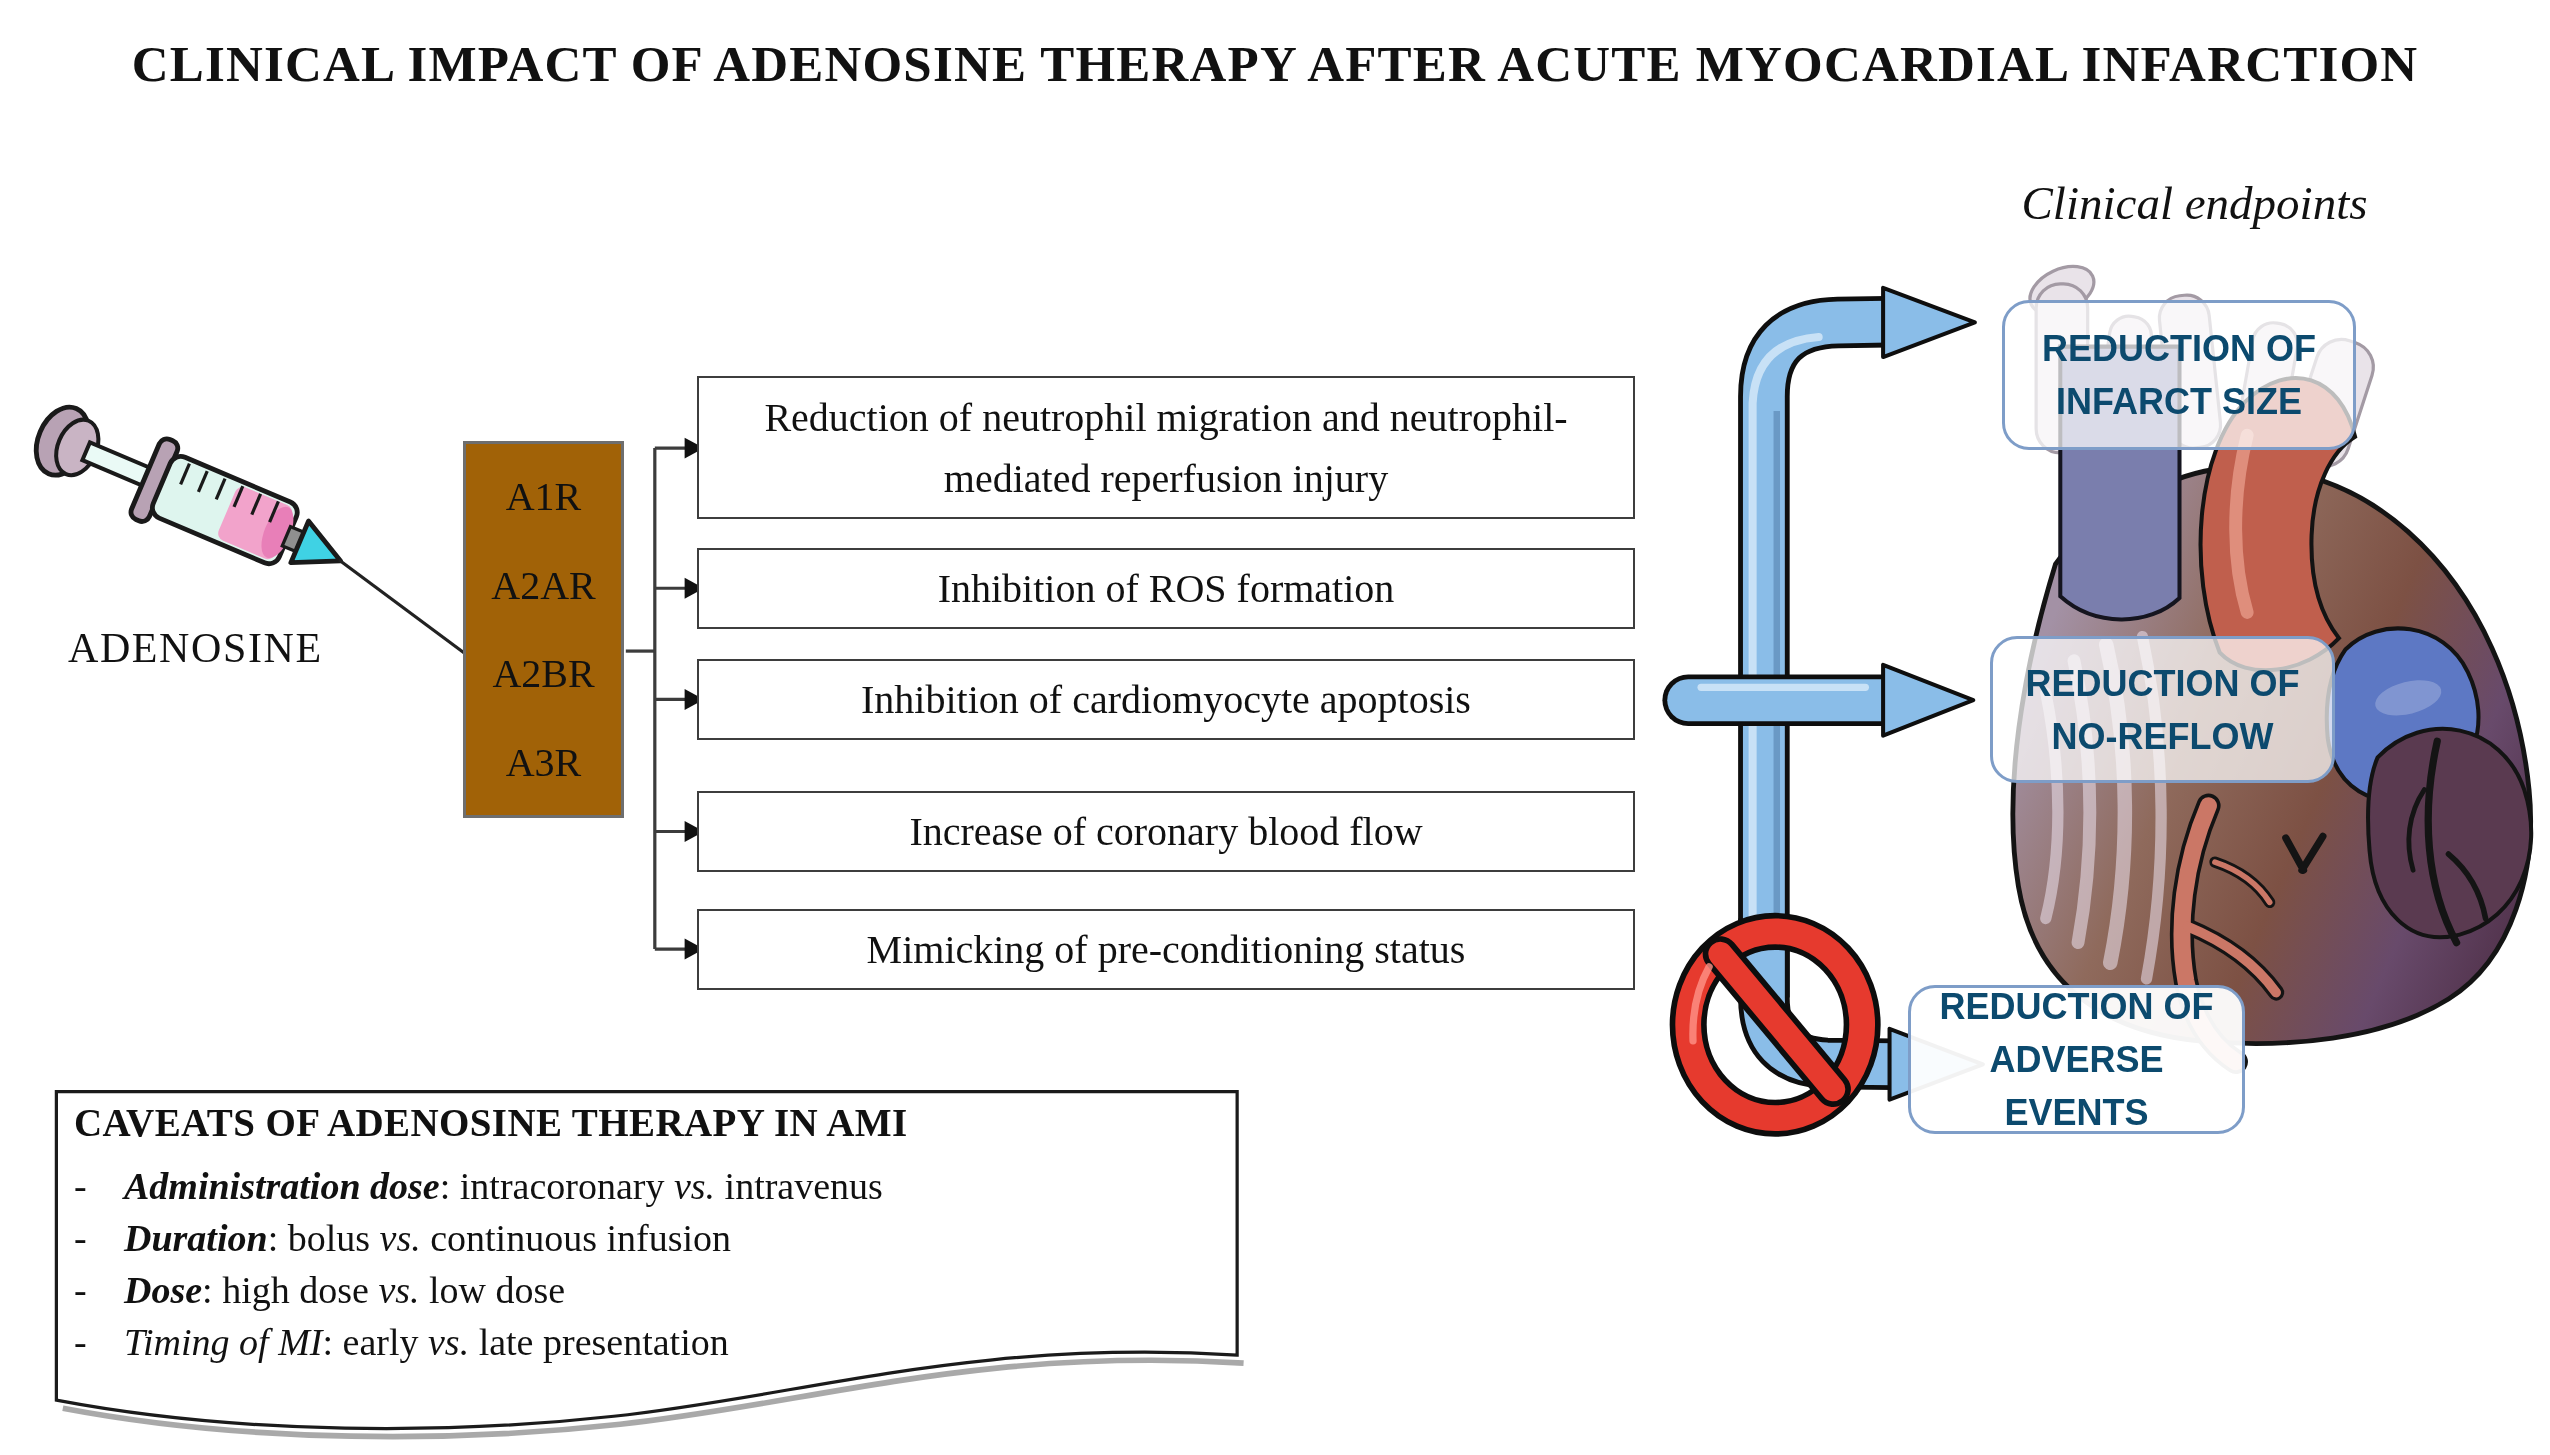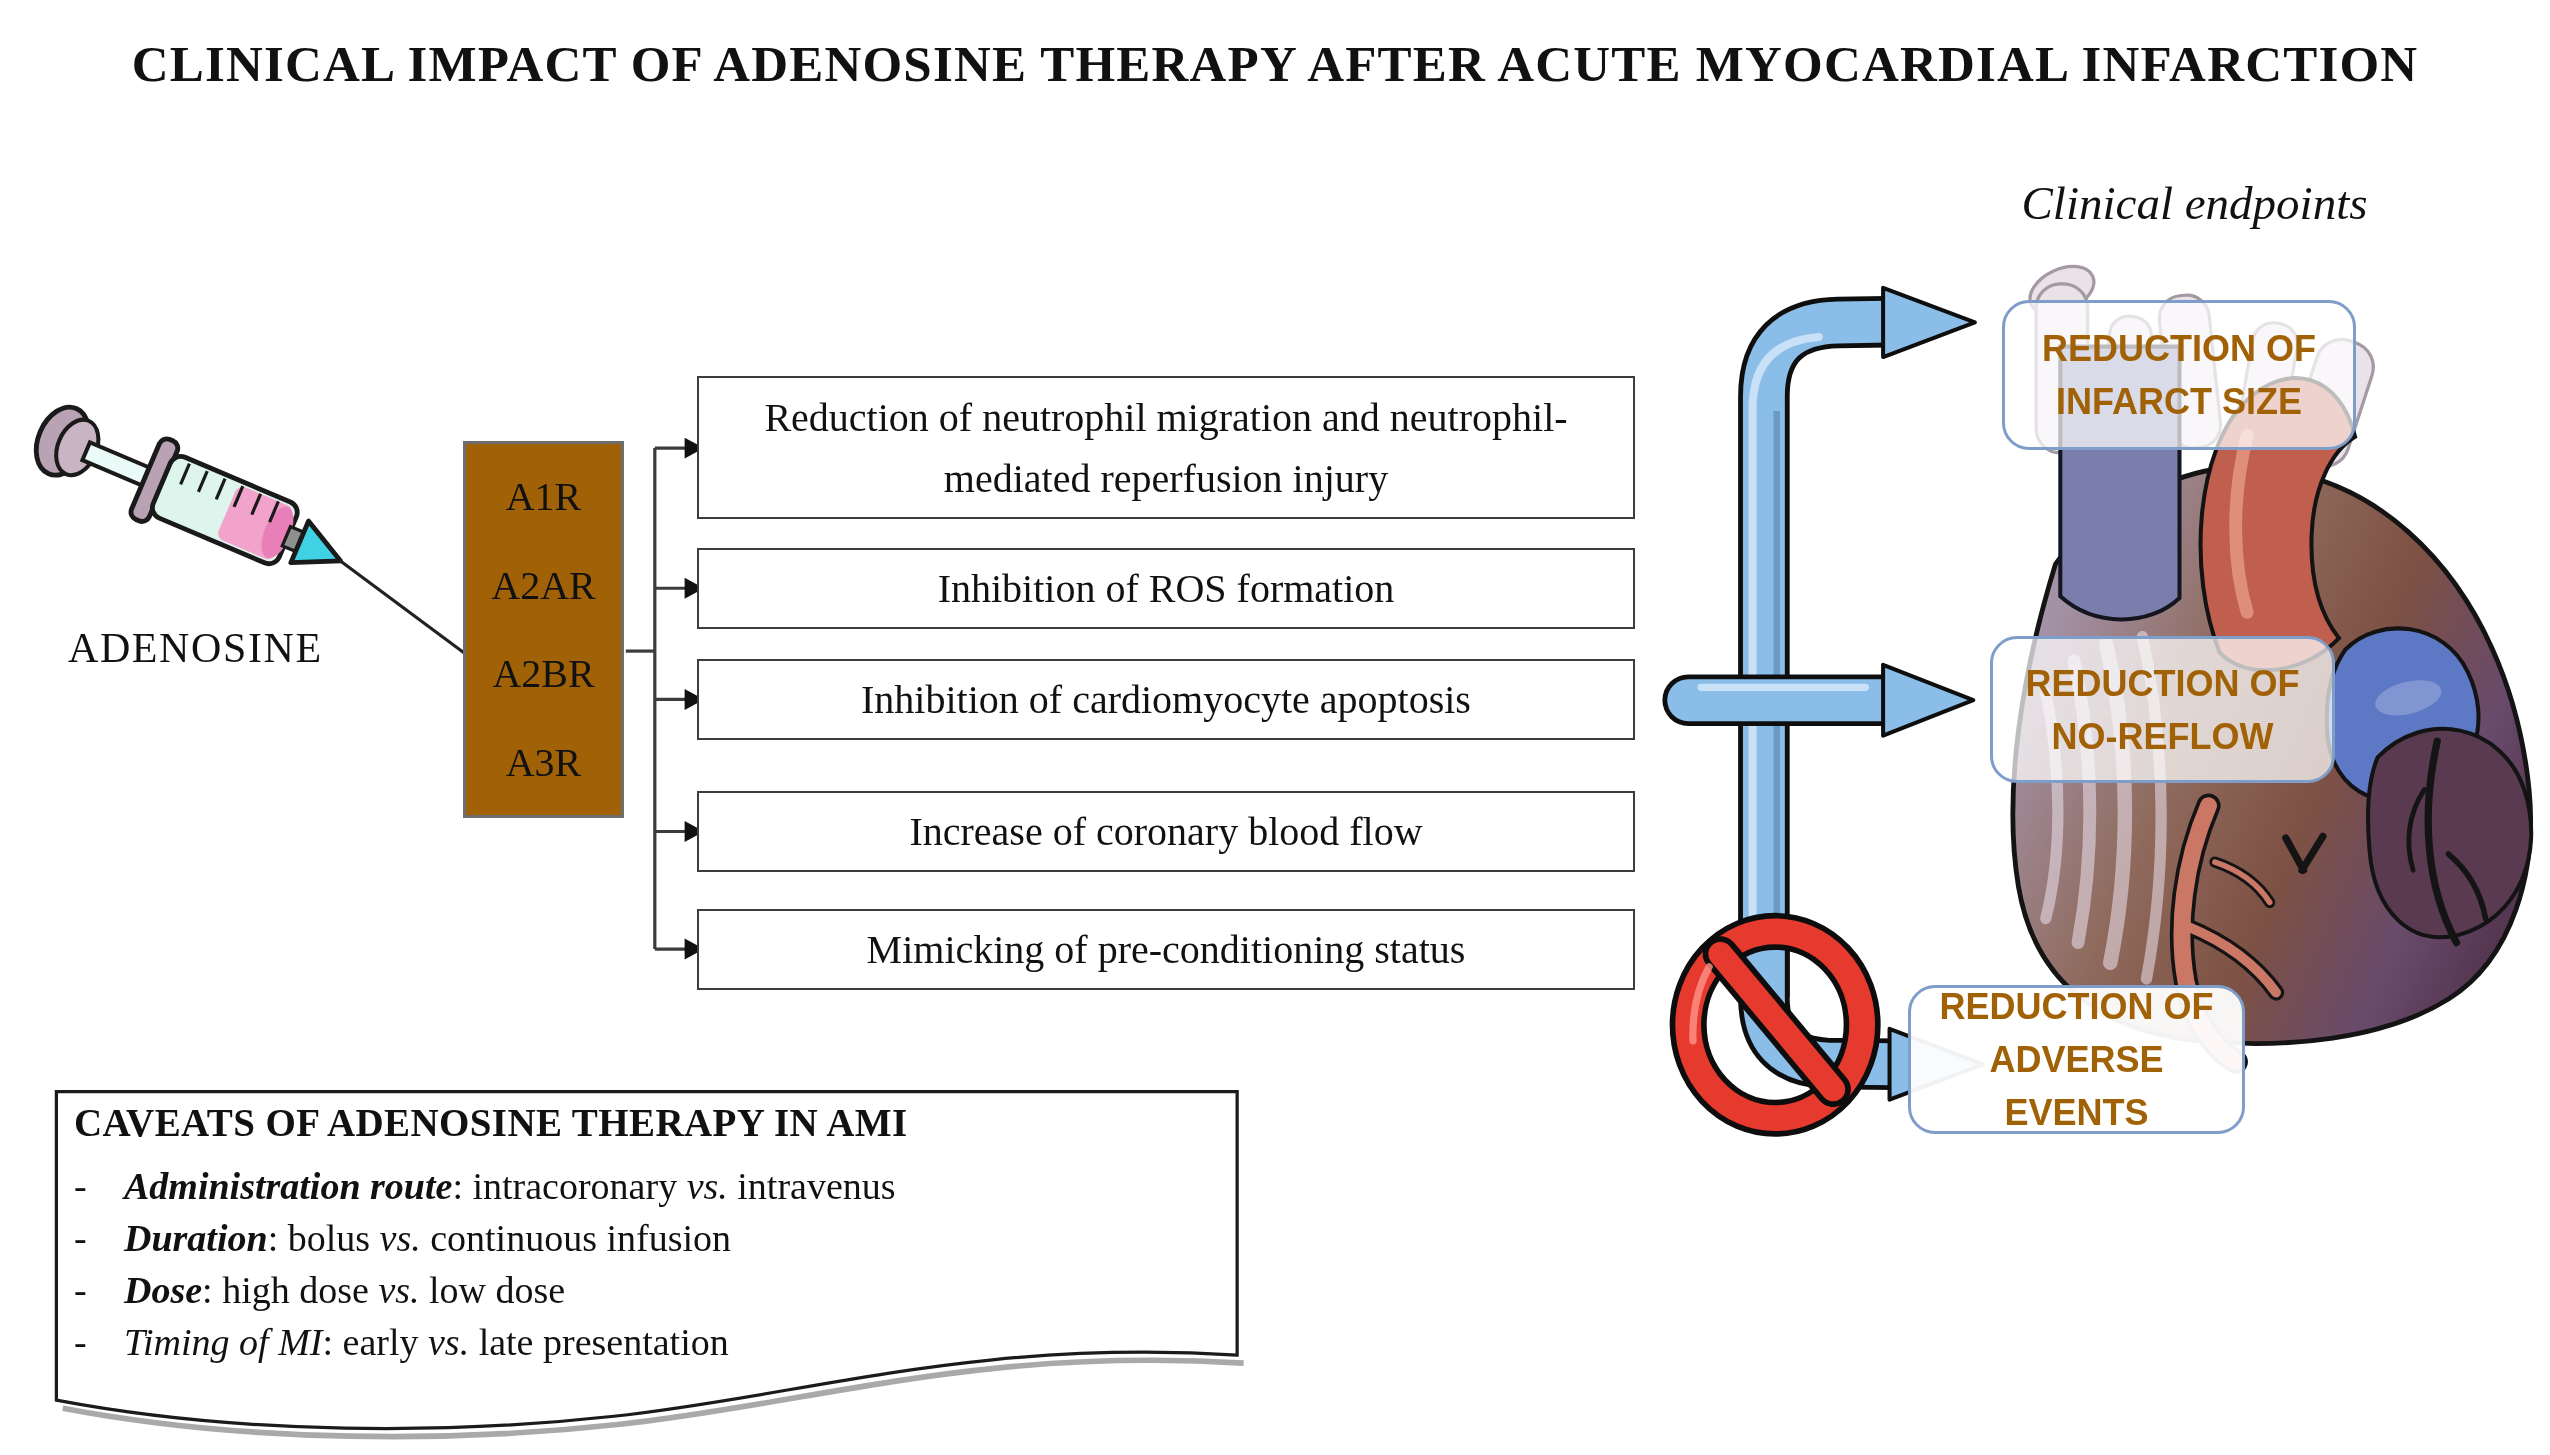--- a/index.html
+++ b/index.html
@@ -33,21 +33,21 @@
       padding:0 11px;}
   .mb1{top:376px;height:143px;}
   .mb2{top:548px;height:81px;}
   .mb3{top:659px;height:81px;}
   .mb4{top:791px;height:81px;}
   .mb5{top:909px;height:81px;}
 
   .endpoint{position:absolute;box-sizing:border-box;border:3.2px solid var(--endpoint_border);
       border-radius:27px;display:flex;align-items:center;justify-content:center;text-align:center;
       font-family:"Liberation Sans", sans-serif;font-weight:600;font-size:36px;line-height:53px;
-      color:#a16207;padding:0 8px;}
+      color:#0c4a6e;padding:0 8px;}
   .ep1{left:2002px;top:300px;width:354px;height:150px;background:rgba(255,255,255,0.72);}
   .ep2{left:1990px;top:636px;width:345px;height:147px;background:rgba(255,255,255,0.72);}
   .ep3{left:1908px;top:985px;width:337px;height:149px;background:rgba(255,255,255,0.95);}
 
   .caveats{position:absolute;left:74px;top:1100px;width:1128px;}
   .cav-title{font-size:39px;font-weight:bold;letter-spacing:0.4px;margin-bottom:14.5px;}
   .cav-row{display:flex;align-items:baseline;line-height:52px;font-size:38px;}
   .cav-bullet{width:50px;flex:0 0 50px;}
   .bi{font-weight:bold;font-style:italic;}
   .i{font-style:italic;}
@@ -234,21 +234,21 @@
 
   <div class="endpoint ep1">REDUCTION OF INFARCT SIZE</div>
   <div class="endpoint ep2">REDUCTION OF NO-REFLOW</div>
   <div class="endpoint ep3">REDUCTION OF ADVERSE EVENTS</div>
 
   <div class="caveats">
     <div class="cav-title">CAVEATS OF ADENOSINE THERAPY IN AMI</div>
     <div>
         <div class="cav-row">
           <span class="cav-bullet">-</span>
-          <span class="cav-text"><span class="bi">Administration route</span><span>: intracoronary </span><span class="i">vs.</span><span> intravenus</span></span>
+          <span class="cav-text"><span class="bi">Administration dose</span><span>: intracoronary </span><span class="i">vs.</span><span> intravenus</span></span>
         </div>
         <div class="cav-row">
           <span class="cav-bullet">-</span>
           <span class="cav-text"><span class="bi">Duration</span><span>: bolus </span><span class="i">vs.</span><span> continuous infusion</span></span>
         </div>
         <div class="cav-row">
           <span class="cav-bullet">-</span>
           <span class="cav-text"><span class="bi">Dose</span><span>: high dose </span><span class="i">vs.</span><span> low dose</span></span>
         </div>
         <div class="cav-row">

